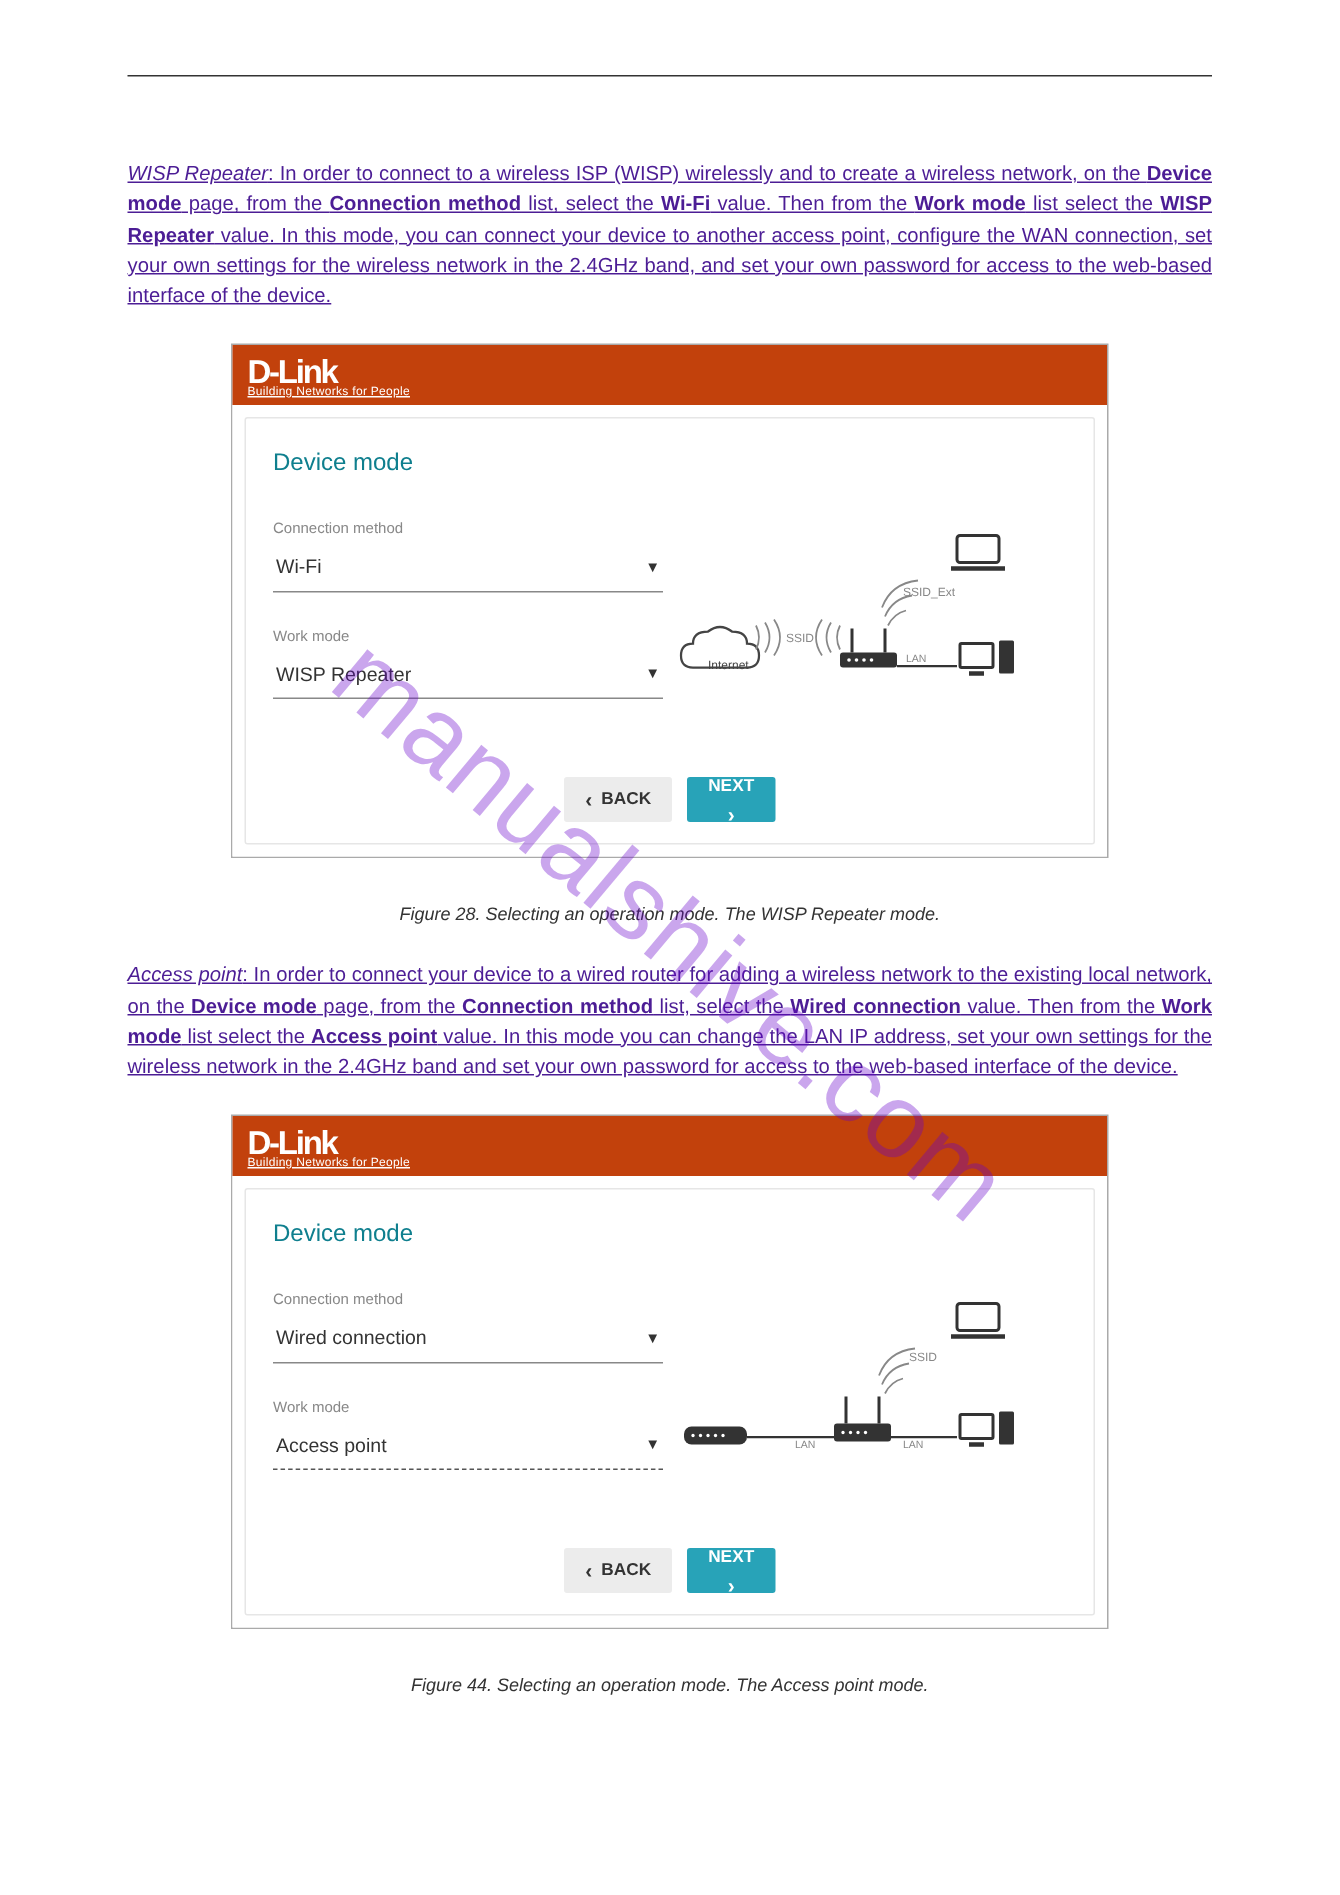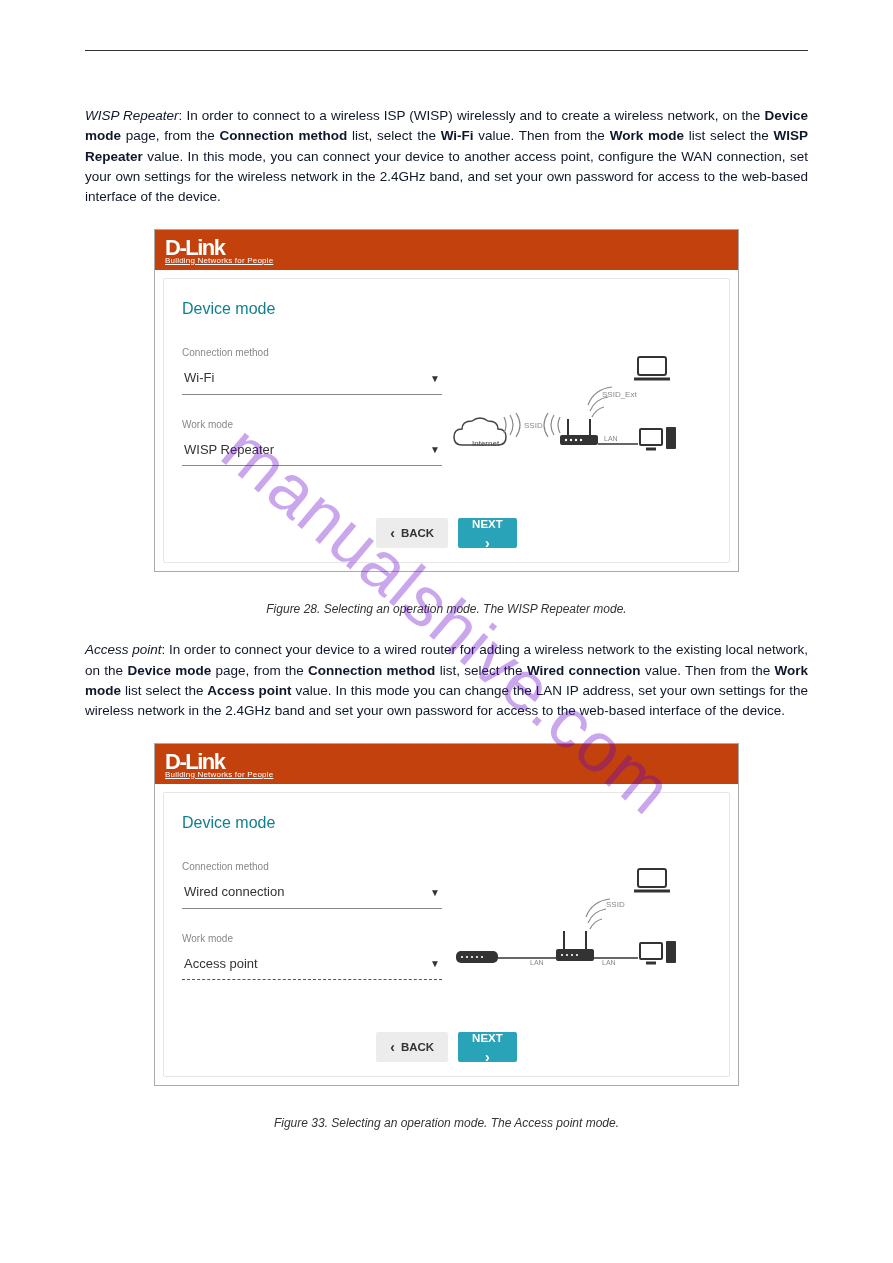--- a/index.html
+++ b/index.html
@@ -15,23 +15,24 @@
     color: #333;
     line-height: 1.5;
   }
   .hr-top {
     border: none;
     border-top: 1px solid #333;
     margin-bottom: 55px;
   }
   .body-text {
     font-size: 13.5px;
-    color: #0f172a;
+    color: #4c1d95;
     margin: 22px 0 22px 0;
     text-align: justify;
+    text-decoration: underline;
   }
   .figure-wrap {
     display: flex;
     justify-content: center;
     margin: 8px 0;
   }
   .figure {
     width: 585px;
     border: 1px solid #aaa;
     background: #fff;
@@ -369,14 +370,14 @@
             </button>
             <button class="btn btn-teal">
               <span>NEXT</span>
               <span class="chev">›</span>
             </button>
           </div>
         </div>
       </div>
     </div>
   </div>
-  <div class="caption">Figure 33. Selecting an operation mode. The Access point mode.</div>
+  <div class="caption">Figure 44. Selecting an operation mode. The Access point mode.</div>
 </div>
 
 </body></html>

